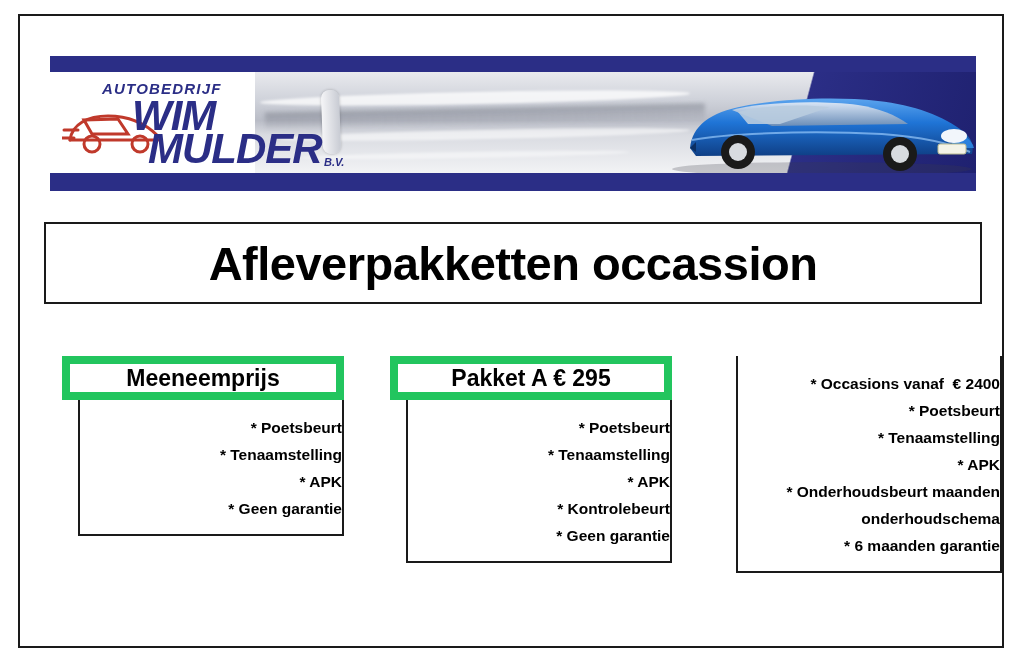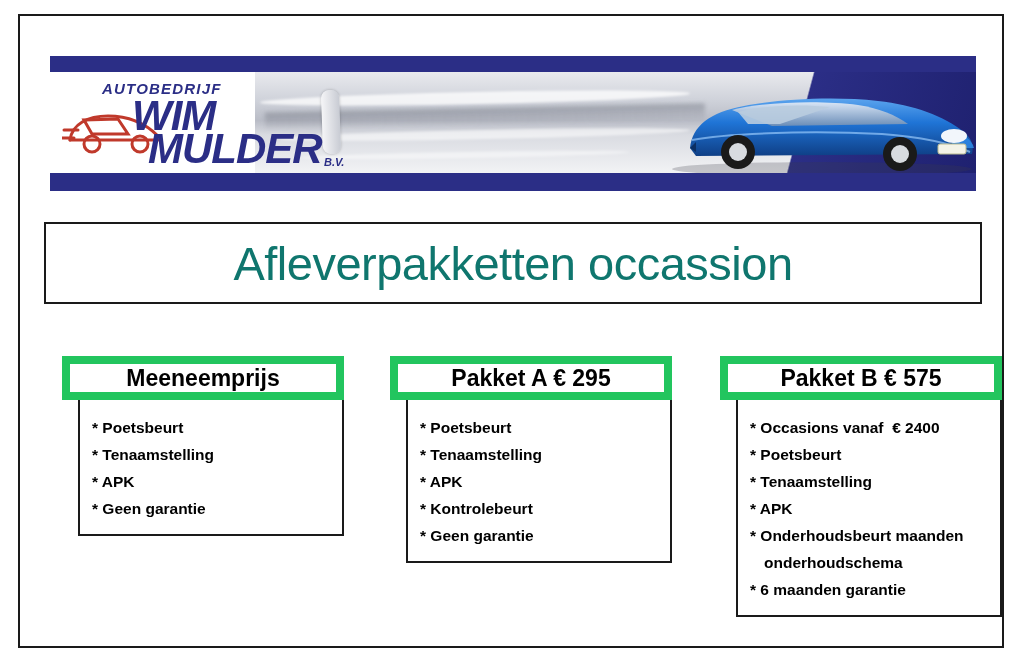--- a/index.html
+++ b/index.html
@@ -17,20 +17,21 @@
 
   .page {
     position: absolute;
     left: 18px;
     top: 14px;
     width: 986px;
     height: 634px;
     border: 2px solid #1a1a1a;
     box-sizing: border-box;
     background: #ffffff;
+    text-align: right;
   }
 
   
   .banner {
     position: absolute;
     left: 30px;
     top: 40px;
     width: 926px;
     height: 135px;
     overflow: hidden;
@@ -159,22 +160,22 @@
     width: 938px;
     height: 82px;
     border: 2px solid #1a1a1a;
     box-sizing: border-box;
     display: flex;
     align-items: center;
     justify-content: center;
   }
   .title-text {
     font-size: 47px;
-    font-weight: normal;
-    color: #0f766e;
+    font-weight: bold;
+    color: #000000;
     letter-spacing: -0.5px;
   }
 
   
   .col { position: absolute; }
   .col-head {
     border: 8px solid #22c55e;
     box-sizing: border-box;
     height: 44px;
     display: flex;
@@ -287,21 +288,20 @@
     <div class="col-body">
       <div class="item">* Poetsbeurt</div>
       <div class="item">* Tenaamstelling</div>
       <div class="item">* APK</div>
       <div class="item">* Kontrolebeurt</div>
       <div class="item">* Geen garantie</div>
     </div>
   </div>
 
   <div class="col" id="col-c">
-    <div class="col-head">Pakket B   € 575</div>
     <div class="col-body">
       <div class="item">* Occasions vanaf  € 2400</div>
       <div class="item">* Poetsbeurt</div>
       <div class="item">* Tenaamstelling</div>
       <div class="item">* APK</div>
       <div class="item">* Onderhoudsbeurt maanden</div>
       <div class="item sub">onderhoudschema</div>
       <div class="item">* 6 maanden garantie</div>
     </div>
   </div>

